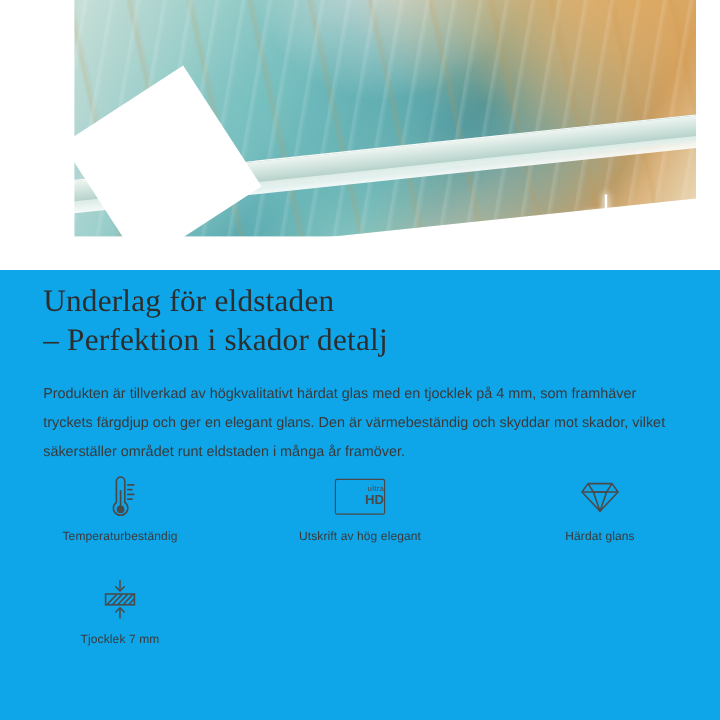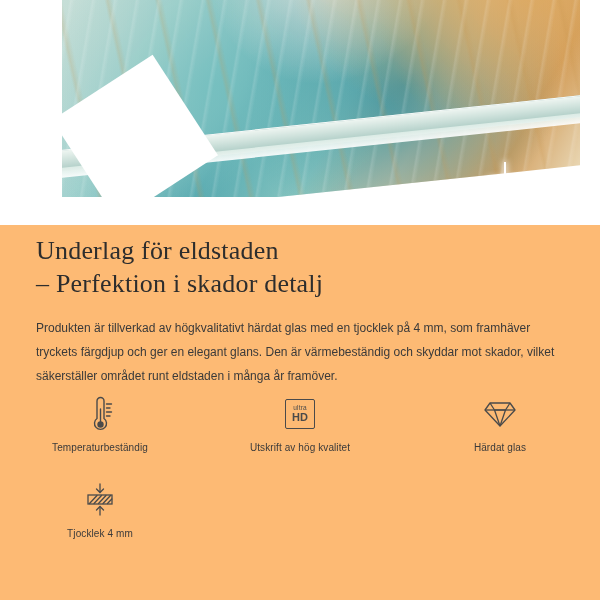--- a/index.html
+++ b/index.html
@@ -10,21 +10,21 @@
     height: 600px;
     background: #ffffff;
     font-family: "Liberation Sans", sans-serif;
     overflow: hidden;
   }
 
   .page {
     position: relative;
     width: 600px;
     height: 600px;
-    background: #fdba74;
+    background: #0ea5e9;
   }
 
   
   .hero {
     position: relative;
     width: 600px;
     height: 225px;
     overflow: hidden;
     background: #ffffff;
   }
@@ -192,27 +192,27 @@
 
   .feature-label {
     margin-top: 6px;
     font-size: 10px;
     color: #3a3a3a;
     text-align: left;
     letter-spacing: 0.1px;
   }
 
   .ultrahd-box {
-    width: 30px;
+    width: 42px;
     height: 30px;
     border: 1.4px solid #4a4a4a;
     border-radius: 2px;
     display: flex;
     flex-direction: column;
-    align-items: center;
+    align-items: flex-end;
     justify-content: center;
     line-height: 1;
   }
   .ultrahd-box .u1 { font-size: 6.5px; color: #4a4a4a; letter-spacing: 0.2px; }
   .ultrahd-box .u2 { font-size: 11px; font-weight: bold; color: #4a4a4a; margin-top: 1px; }
 </style>
 </head>
 <body>
 
 <div class="page">
@@ -254,46 +254,46 @@
       <div class="feature-label">Temperaturbeständig</div>
     </div>
 
     <div class="feature">
       <div class="feature-icon">
         <div class="ultrahd-box">
           <span class="u1">ultra</span>
           <span class="u2">HD</span>
         </div>
       </div>
-      <div class="feature-label">Utskrift av hög kvalitet</div>
+      <div class="feature-label">Utskrift av hög elegant</div>
     </div>
 
 
     <div class="feature">
       <div class="feature-icon">
         <svg width="38" height="34" viewBox="0 0 38 34" fill="none" stroke="#4a4a4a" stroke-width="1.3" stroke-linejoin="round">
           <path d="M9 6 H29 L34 13 L19 29 L4 13 Z"></path>
           <path d="M4 13 H34"></path>
           <path d="M9 6 L13.5 13 L19 29"></path>
           <path d="M29 6 L24.5 13 L19 29"></path>
           <path d="M13.5 13 H24.5"></path>
         </svg>
       </div>
-      <div class="feature-label">Härdat glas</div>
+      <div class="feature-label">Härdat glans</div>
     </div>
 
 
     <div class="feature">
       <div class="feature-icon">
         <svg width="38" height="38" viewBox="0 0 38 38" fill="none" stroke="#4a4a4a" stroke-width="1.3" stroke-linecap="round">
           <line x1="19" y1="3" x2="19" y2="11"></line>
           <polyline points="15.5,8 19,11.5 22.5,8"></polyline>
           <rect x="7" y="14" width="24" height="9"></rect>
           <path d="M8.5 22.5 L16 14.5 M13 22.5 L20.5 14.5 M17.5 22.5 L25 14.5 M22 22.5 L29.5 14.5 M26.5 22.5 L30.8 18"></path>
           <line x1="19" y1="34" x2="19" y2="26"></line>
           <polyline points="15.5,29 19,25.5 22.5,29"></polyline>
         </svg>
       </div>
-      <div class="feature-label">Tjocklek 4 mm</div>
+      <div class="feature-label">Tjocklek 7 mm</div>
     </div>
 
   </div>
 </div>
 
 </body></html>

